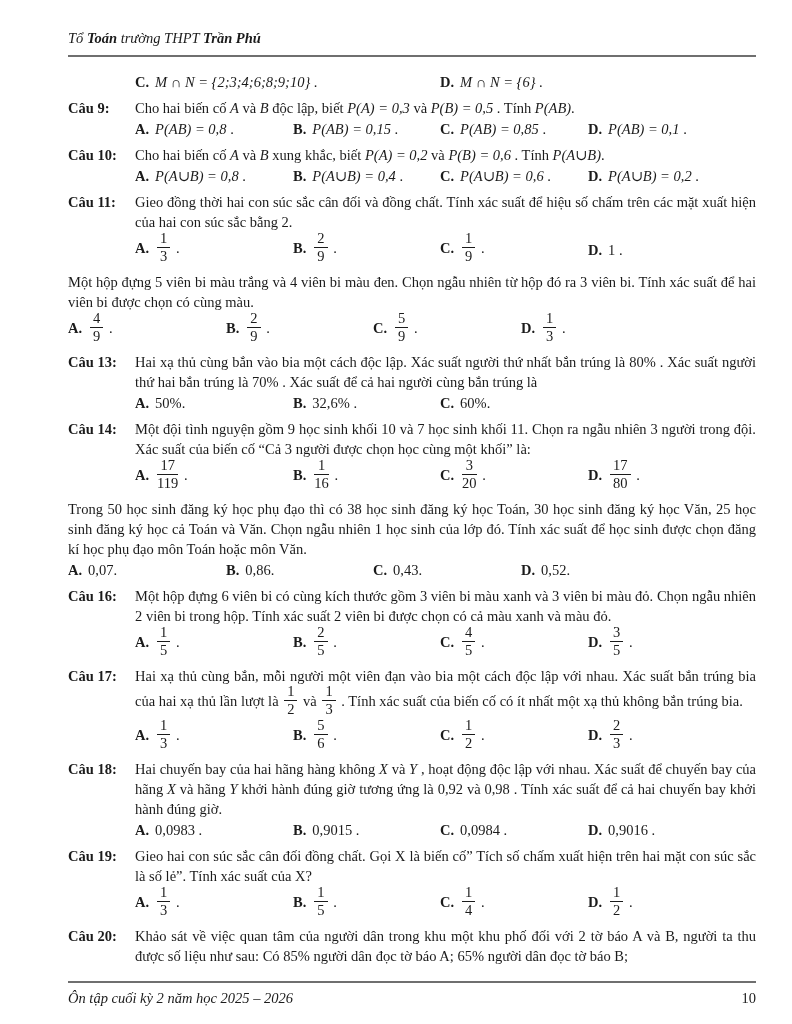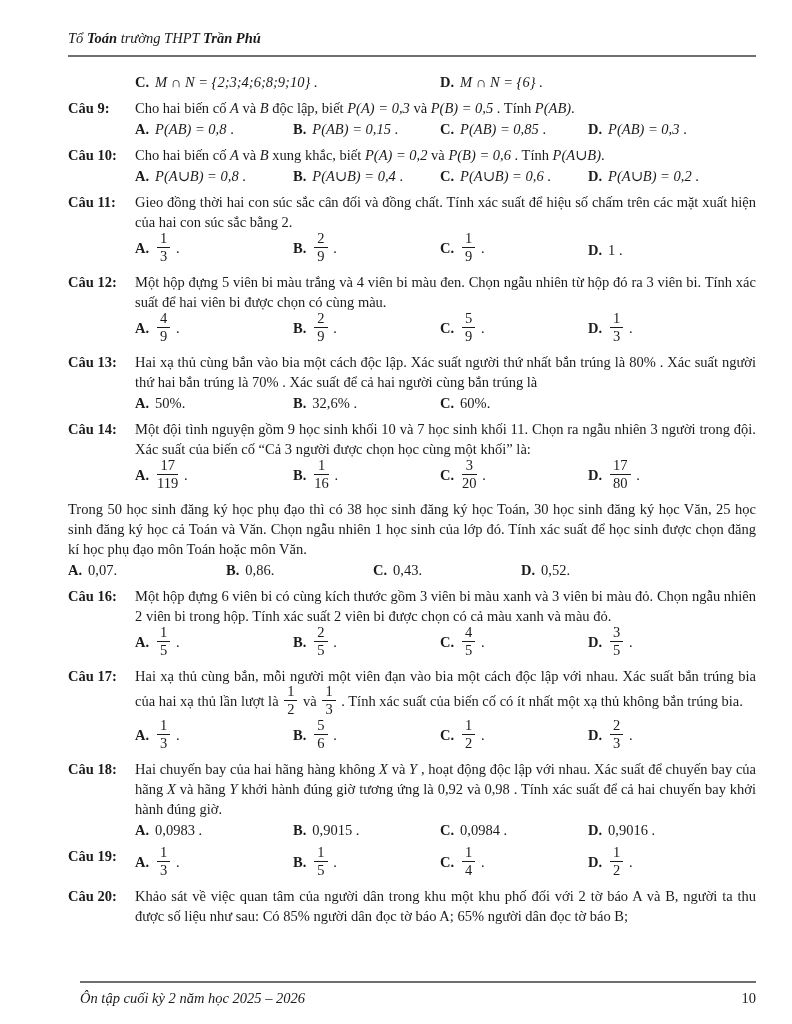--- a/index.html
+++ b/index.html
@@ -24,21 +24,21 @@
   .opts{display:grid;grid-template-columns:158px 147px 148px 1fr;margin:1px 0 1px 0;align-items:center;}
   .opts2{display:grid;grid-template-columns:305px 1fr;margin:1px 0 1px 0;}
   .opt{white-space:nowrap;}
   .ol{font-weight:bold;margin-right:6px;}
   .m{font-style:italic;margin-top:31px;}
   
   .frac{display:inline-block;vertical-align:middle;text-align:center;line-height:15px;padding:0 2px;position:relative;top:-2px;}
   .fnum{display:block;border-bottom:1px solid #1b1b1b;padding:0 3px 1px 3px;}
   .fden{display:block;padding-top:1px;}
   
-  .footer{margin-top:auto;margin-left:12px;}
+  .footer{margin-top:auto;}
   .f-rule{border:none;border-top:2px solid #6f6f6f;margin:0 0 5px 0;}
   .f-row{display:flex;justify-content:space-between;align-items:baseline;}
   .f-left{font-style:italic;}
   .f-page{font-style:normal;}
 </style>
 </head>
 <body>
 
 <div class="page">
 
@@ -58,21 +58,21 @@
   </div>
 
   <div class="q">
     <span class="qnum">Câu 9:</span>
     <div class="qbody">
       <div class="stem"><span>Cho hai biến cố </span><span class="m">A</span><span> và </span><span class="m">B</span><span> độc lập, biết </span><span class="m">P(A) = 0,3</span><span> và </span><span class="m">P(B) = 0,5</span><span> . Tính </span><span class="m">P(AB)</span><span>.</span></div>
       <div class="opts">
         <span class="opt"><b class="ol">A.</b><span class="ov"><span class="m">P(AB) = 0,8</span><span> .</span></span></span>
         <span class="opt"><b class="ol">B.</b><span class="ov"><span class="m">P(AB) = 0,15</span><span> .</span></span></span>
         <span class="opt"><b class="ol">C.</b><span class="ov"><span class="m">P(AB) = 0,85</span><span> .</span></span></span>
-        <span class="opt"><b class="ol">D.</b><span class="ov"><span class="m">P(AB) = 0,3</span><span> .</span></span></span>
+        <span class="opt"><b class="ol">D.</b><span class="ov"><span class="m">P(AB) = 0,1</span><span> .</span></span></span>
       </div>
     </div>
   </div>
 
   <div class="q">
     <span class="qnum">Câu 10:</span>
     <div class="qbody">
       <div class="stem"><span>Cho hai biến cố </span><span class="m">A</span><span> và </span><span class="m">B</span><span> xung khắc, biết </span><span class="m">P(A) = 0,2</span><span> và </span><span class="m">P(B) = 0,6</span><span> . Tính </span><span class="m">P(A∪B)</span><span>.</span></div>
       <div class="opts">
         <span class="opt"><b class="ol">A.</b><span class="ov"><span class="m">P(A∪B) = 0,8</span><span> .</span></span></span>
@@ -90,21 +90,20 @@
       <div class="opts">
         <span class="opt"><b class="ol">A.</b><span class="ov"><span class="frac"><span class="fnum">1</span><span class="fden">3</span></span><span> .</span></span></span>
         <span class="opt"><b class="ol">B.</b><span class="ov"><span class="frac"><span class="fnum">2</span><span class="fden">9</span></span><span> .</span></span></span>
         <span class="opt"><b class="ol">C.</b><span class="ov"><span class="frac"><span class="fnum">1</span><span class="fden">9</span></span><span> .</span></span></span>
         <span class="opt"><b class="ol">D.</b><span class="ov"><span>1 .</span></span></span>
       </div>
     </div>
   </div>
 
   <div class="q">
-    <span class="qnum">Câu 12:</span>
     <div class="qbody">
       <div class="stem"><span>Một hộp đựng 5 viên bi màu trắng và 4 viên bi màu đen. Chọn ngẫu nhiên từ hộp đó ra 3 viên bi. Tính xác suất để hai viên bi được chọn có cùng màu.</span></div>
       <div class="opts">
         <span class="opt"><b class="ol">A.</b><span class="ov"><span class="frac"><span class="fnum">4</span><span class="fden">9</span></span><span> .</span></span></span>
         <span class="opt"><b class="ol">B.</b><span class="ov"><span class="frac"><span class="fnum">2</span><span class="fden">9</span></span><span> .</span></span></span>
         <span class="opt"><b class="ol">C.</b><span class="ov"><span class="frac"><span class="fnum">5</span><span class="fden">9</span></span><span> .</span></span></span>
         <span class="opt"><b class="ol">D.</b><span class="ov"><span class="frac"><span class="fnum">1</span><span class="fden">3</span></span><span> .</span></span></span>
       </div>
     </div>
   </div>
@@ -181,20 +180,21 @@
         <span class="opt"><b class="ol">B.</b><span class="ov"><span>0,9015 .</span></span></span>
         <span class="opt"><b class="ol">C.</b><span class="ov"><span>0,0984 .</span></span></span>
         <span class="opt"><b class="ol">D.</b><span class="ov"><span>0,9016 .</span></span></span>
       </div>
     </div>
   </div>
 
   <div class="q">
     <span class="qnum">Câu 19:</span>
     <div class="qbody">
+      <div class="stem"><span>Gieo hai con súc sắc cân đối đồng chất. Gọi X là biến cố” Tích số chấm xuất hiện trên hai mặt con súc sắc là số lẻ”. Tính xác suất của X?</span></div>
       <div class="opts">
         <span class="opt"><b class="ol">A.</b><span class="ov"><span class="frac"><span class="fnum">1</span><span class="fden">3</span></span><span> .</span></span></span>
         <span class="opt"><b class="ol">B.</b><span class="ov"><span class="frac"><span class="fnum">1</span><span class="fden">5</span></span><span> .</span></span></span>
         <span class="opt"><b class="ol">C.</b><span class="ov"><span class="frac"><span class="fnum">1</span><span class="fden">4</span></span><span> .</span></span></span>
         <span class="opt"><b class="ol">D.</b><span class="ov"><span class="frac"><span class="fnum">1</span><span class="fden">2</span></span><span> .</span></span></span>
       </div>
     </div>
   </div>
 
   <div class="q">

